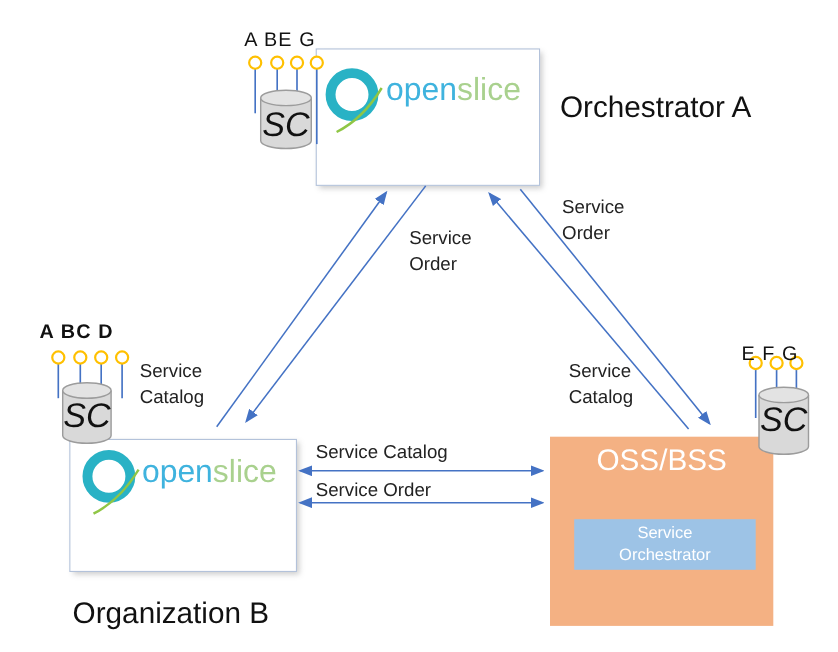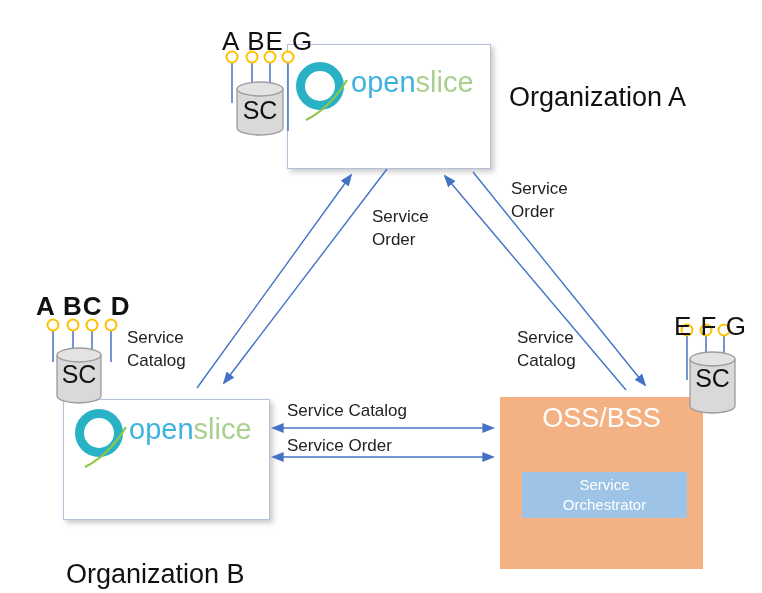--- a/index.html
+++ b/index.html
@@ -16,22 +16,22 @@
   }
   .bluebox{
     position:absolute;background:#9dc3e6;z-index:2;color:#ffffff;
     display:flex;align-items:center;justify-content:center;text-align:center;
     font-size:15px;line-height:1.35;white-space:pre-line;
   }
   .t{position:absolute;z-index:6;white-space:nowrap;}
   .t.multi{white-space:pre-line;line-height:1.35;}
   .orgtitle{font-size:27px;color:#111;}
   .edgelabel{font-size:17px;color:#222;}
-  .iface{font-size:26px;color:#111;letter-spacing:1px;}
-  .sclabel{font-size:25px;color:#111;text-align:center;z-index:7;}
+  .iface{font-size:18px;color:#111;letter-spacing:1px;}
+  .sclabel{font-size:31px;color:#111;text-align:center;z-index:7;font-style:italic;}
   .ossbss{
     position:absolute;left:0;right:0;top:6px;text-align:center;
     color:#ffffff;font-size:27px;z-index:2;
   }
   .logotext{position:absolute;z-index:3;font-size:29px;letter-spacing:0px;}
   .logotext .open{color:#3fb3de;}
   .logotext .slice{color:#a9d18e;}
   svg.overlay{position:absolute;left:0;top:0;z-index:5;pointer-events:none;}
 </style>
 </head>
@@ -126,22 +126,22 @@
   </svg>
 
   <div class="t iface" style="left:222px;top:26px;">A BE G</div>
   <div class="t iface" style="left:36px;top:291px;font-weight:bold;">A BC D</div>
   <div class="t iface" style="left:674px;top:311px;">E F G</div>
 
   <div class="t sclabel" style="left:237px;top:96px;width:46px;">SC</div>
   <div class="t sclabel" style="left:57px;top:360px;width:44px;">SC</div>
   <div class="t sclabel" style="left:690px;top:364px;width:45px;">SC</div>
 
-  <div class="t orgtitle" style="left:509px;top:82px;">Organization A</div>
-  <div class="t orgtitle" style="left:66px;top:559px;">Organization B</div>
+  <div class="t orgtitle" style="left:509px;top:82px;">Orchestrator A</div>
+  <div class="t orgtitle" style="left:66px;top:542px;">Organization B</div>
 
   <div class="t edgelabel multi" style="left:372px;top:206px;">Service
 Order</div>
   <div class="t edgelabel multi" style="left:511px;top:178px;">Service
 Order</div>
   <div class="t edgelabel multi" style="left:517px;top:327px;">Service
 Catalog</div>
   <div class="t edgelabel multi" style="left:127px;top:327px;">Service
 Catalog</div>
   <div class="t edgelabel" style="left:287px;top:401px;">Service Catalog</div>

